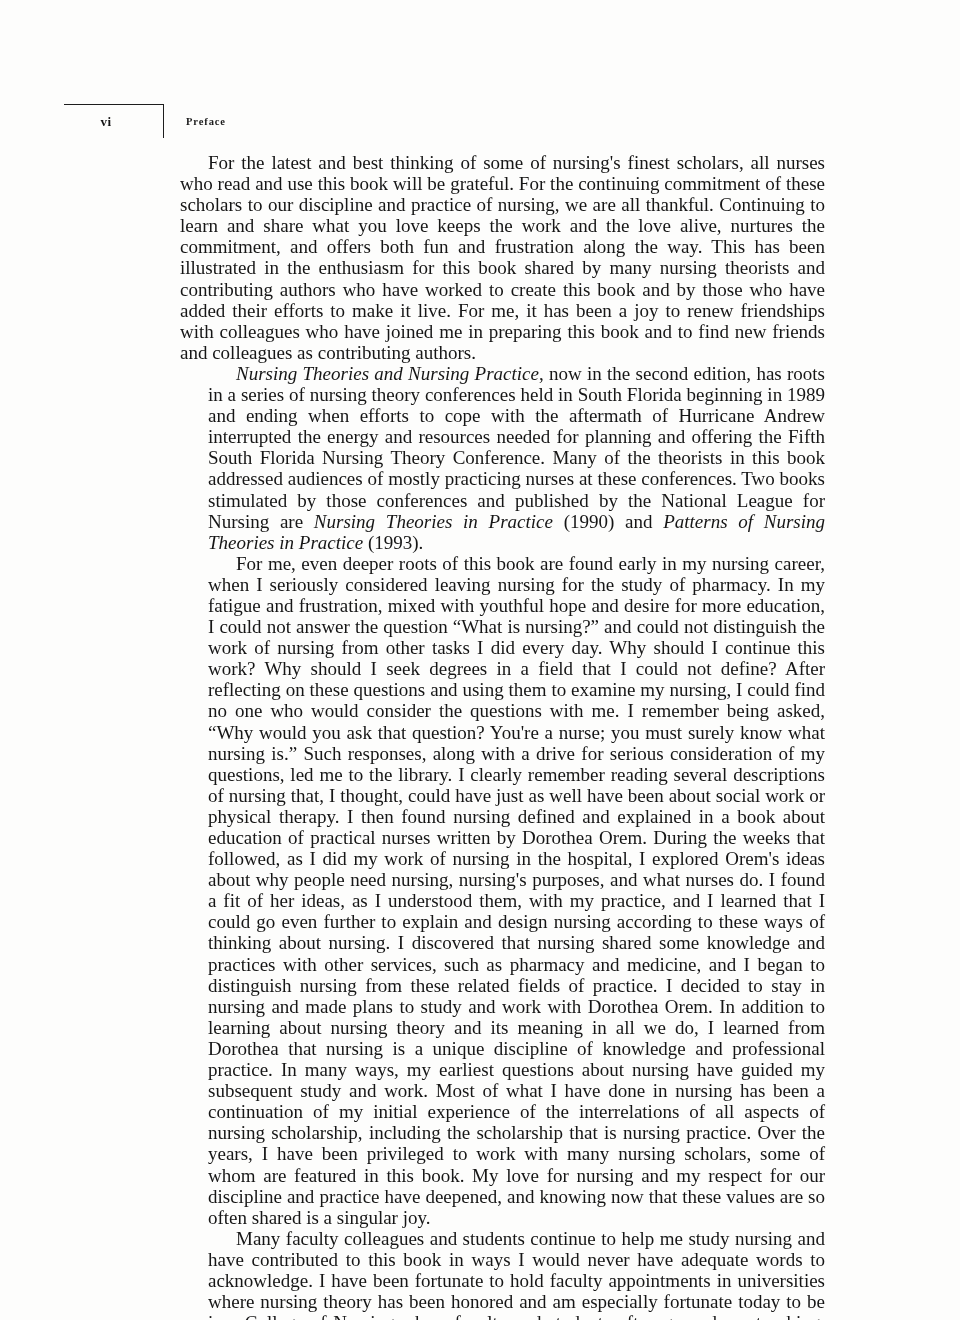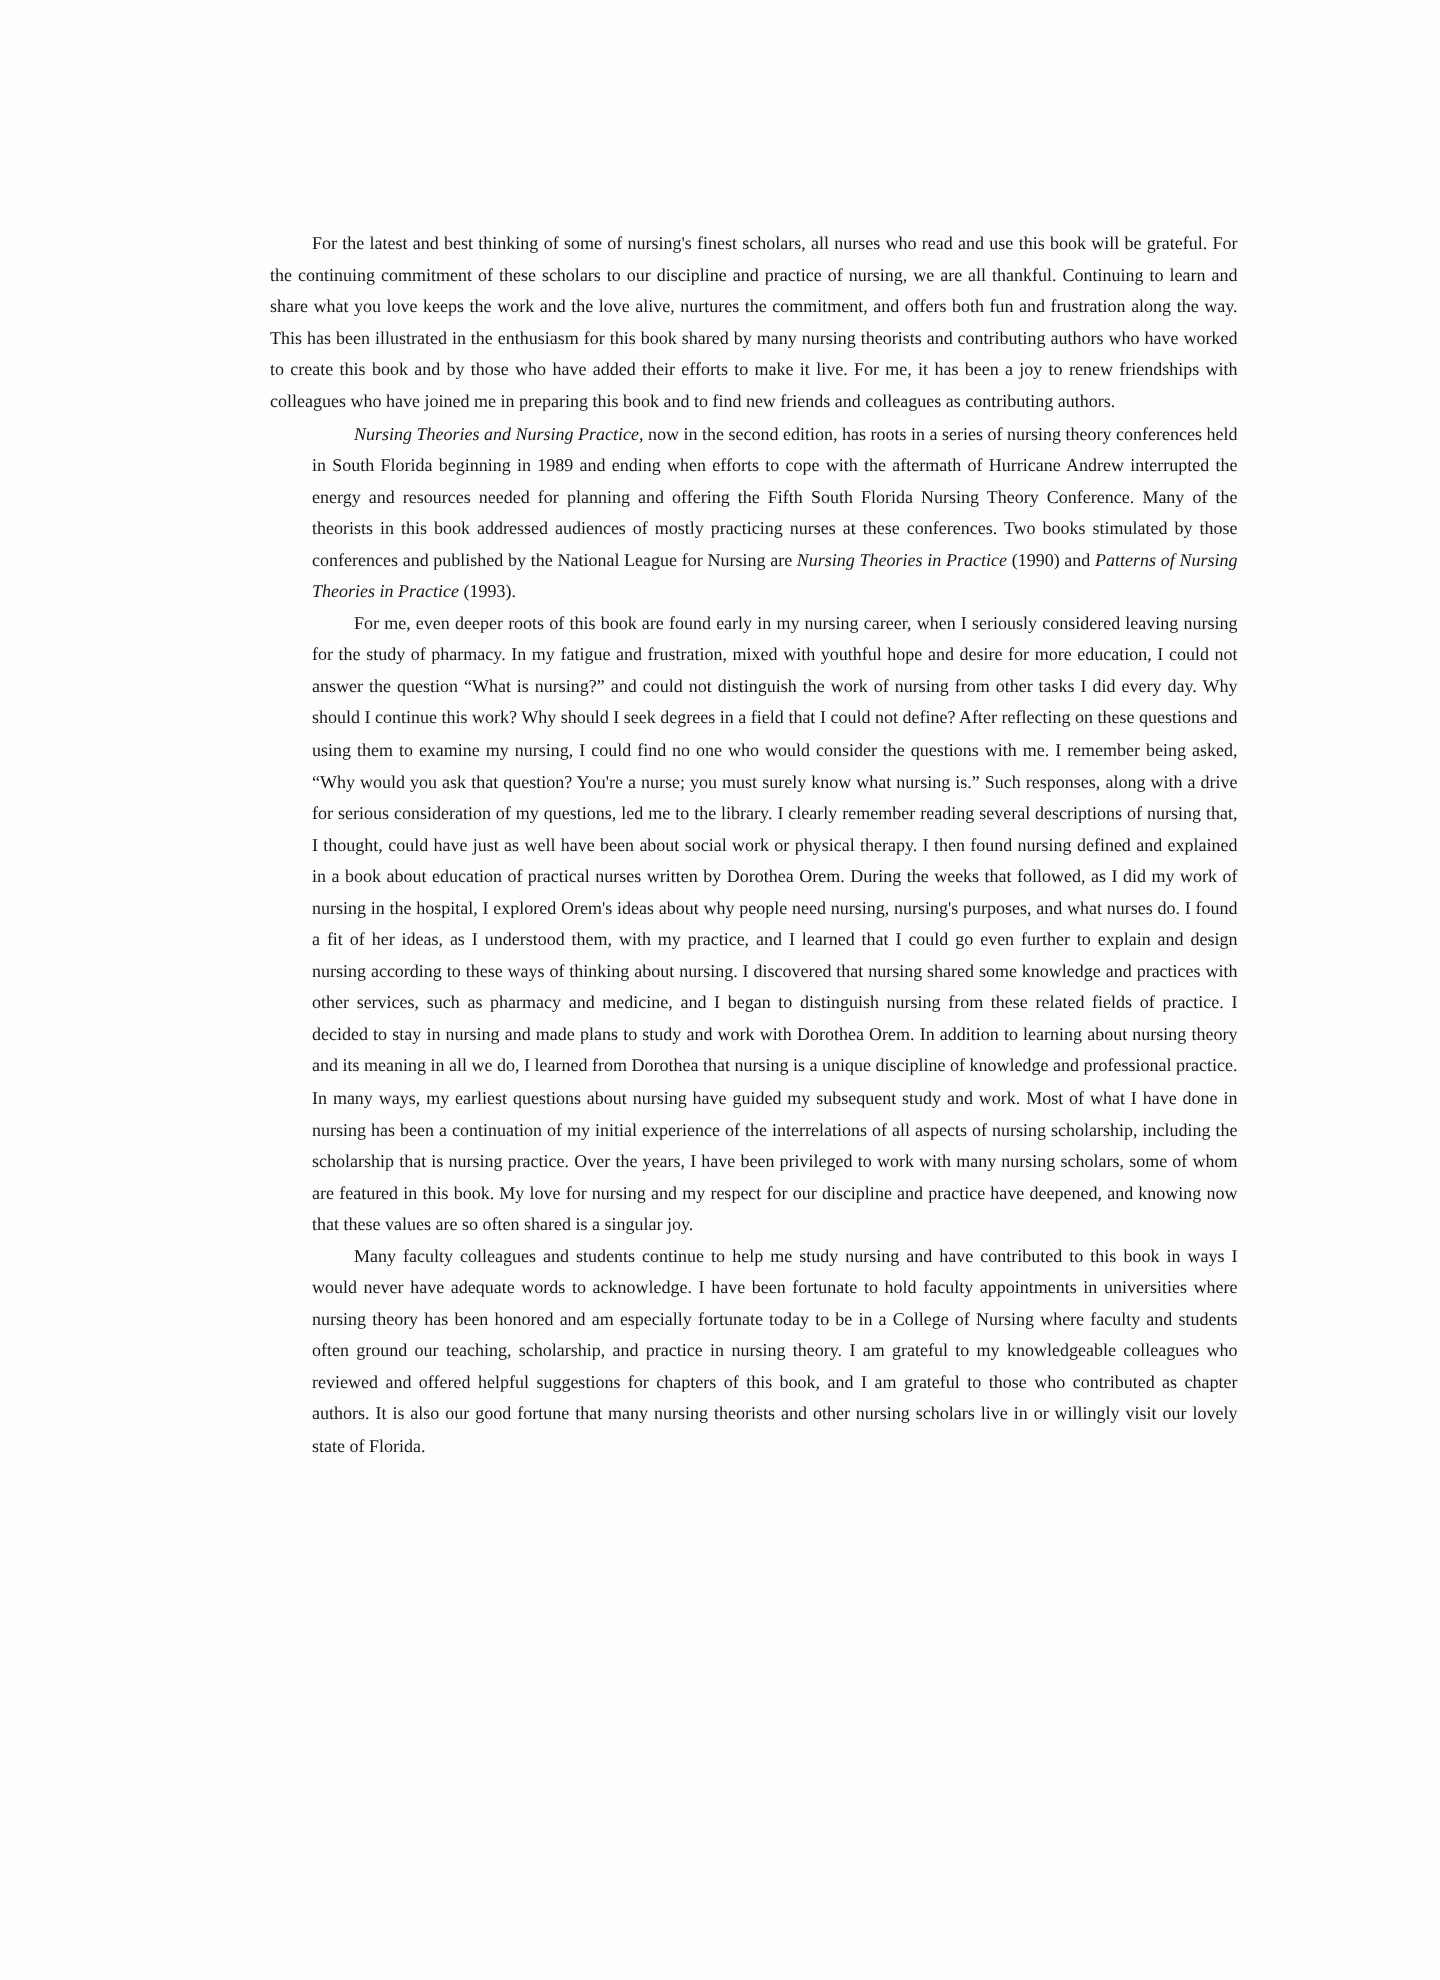--- a/index.html
+++ b/index.html
@@ -72,40 +72,46 @@
     position: absolute;
     left: 180px;
     top: 152px;
     width: 645px;
   }
   p.body {
     margin: 0;
     text-align: justify;
     text-justify: inter-word;
     font-family: "Liberation Serif", serif;
-    font-size: 12px;
+    font-size: 19px;
     line-height: 21.1px;
     text-indent: 28px;
     color: #161616;
     hyphens: auto;
     -webkit-hyphens: auto;
   }
   p.body + p.body {
     margin-top: 0;
     margin-left: 28px;
   }
   .it {
     font-style: italic;
   }
 </style>
 </head>
 <body>
 
 <div class="page">
 
+  <div class="header">
+    <div class="rule-top"></div>
+    <div class="rule-vert"></div>
+    <div class="folio">vi</div>
+    <div class="running-head">Preface</div>
+  </div>
 
   <div class="textblock">
     <p class="body">For the latest and best thinking of some of nursing's finest scholars, all nurses who read and use this book will be grateful. For the continuing commitment of these scholars to our discipline and practice of nursing, we are all thankful. Continuing to learn and share what you love keeps the work and the love alive, nurtures the commitment, and offers both fun and frustration along the way. This has been illustrated in the enthusiasm for this book shared by many nursing theorists and contributing authors who have worked to create this book and by those who have added their efforts to make it live. For me, it has been a joy to renew friendships with colleagues who have joined me in preparing this book and to find new friends and colleagues as contributing authors.</p>
     <p class="body"><span class="it">Nursing Theories and Nursing Practice</span>, now in the second edition, has roots in a series of nursing theory conferences held in South Florida beginning in 1989 and ending when efforts to cope with the aftermath of Hurricane Andrew interrupted the energy and resources needed for planning and offering the Fifth South Florida Nursing Theory Conference. Many of the theorists in this book addressed audiences of mostly practicing nurses at these conferences. Two books stimulated by those conferences and published by the National League for Nursing are <span class="it">Nursing Theories in Practice</span> (1990) and <span class="it">Patterns of Nursing Theories in Practice</span> (1993).</p>
     <p class="body">For me, even deeper roots of this book are found early in my nursing career, when I seriously considered leaving nursing for the study of pharmacy. In my fatigue and frustration, mixed with youthful hope and desire for more education, I could not answer the question “What is nursing?” and could not distinguish the work of nursing from other tasks I did every day. Why should I continue this work? Why should I seek degrees in a field that I could not define? After reflecting on these questions and using them to examine my nursing, I could find no one who would consider the questions with me. I remember being asked, “Why would you ask that question? You're a nurse; you must surely know what nursing is.” Such responses, along with a drive for serious consideration of my questions, led me to the library. I clearly remember reading several descriptions of nursing that, I thought, could have just as well have been about social work or physical therapy. I then found nursing defined and explained in a book about education of practical nurses written by Dorothea Orem. During the weeks that followed, as I did my work of nursing in the hospital, I explored Orem's ideas about why people need nursing, nursing's purposes, and what nurses do. I found a fit of her ideas, as I understood them, with my practice, and I learned that I could go even further to explain and design nursing according to these ways of thinking about nursing. I discovered that nursing shared some knowledge and practices with other services, such as pharmacy and medicine, and I began to distinguish nursing from these related fields of practice. I decided to stay in nursing and made plans to study and work with Dorothea Orem. In addition to learning about nursing theory and its meaning in all we do, I learned from Dorothea that nursing is a unique discipline of knowledge and professional practice. In many ways, my earliest questions about nursing have guided my subsequent study and work. Most of what I have done in nursing has been a continuation of my initial experience of the interrelations of all aspects of nursing scholarship, including the scholarship that is nursing practice. Over the years, I have been privileged to work with many nursing scholars, some of whom are featured in this book. My love for nursing and my respect for our discipline and practice have deepened, and knowing now that these values are so often shared is a singular joy.</p>
     <p class="body">Many faculty colleagues and students continue to help me study nursing and have contributed to this book in ways I would never have adequate words to acknowledge. I have been fortunate to hold faculty appointments in universities where nursing theory has been honored and am especially fortunate today to be in a College of Nursing where faculty and students often ground our teaching, scholarship, and practice in nursing theory. I am grateful to my knowledgeable colleagues who reviewed and offered helpful suggestions for chapters of this book, and I am grateful to those who contributed as chapter authors. It is also our good fortune that many nursing theorists and other nursing scholars live in or willingly visit our lovely state of Florida.</p>
   </div>
 
 </div>
 

